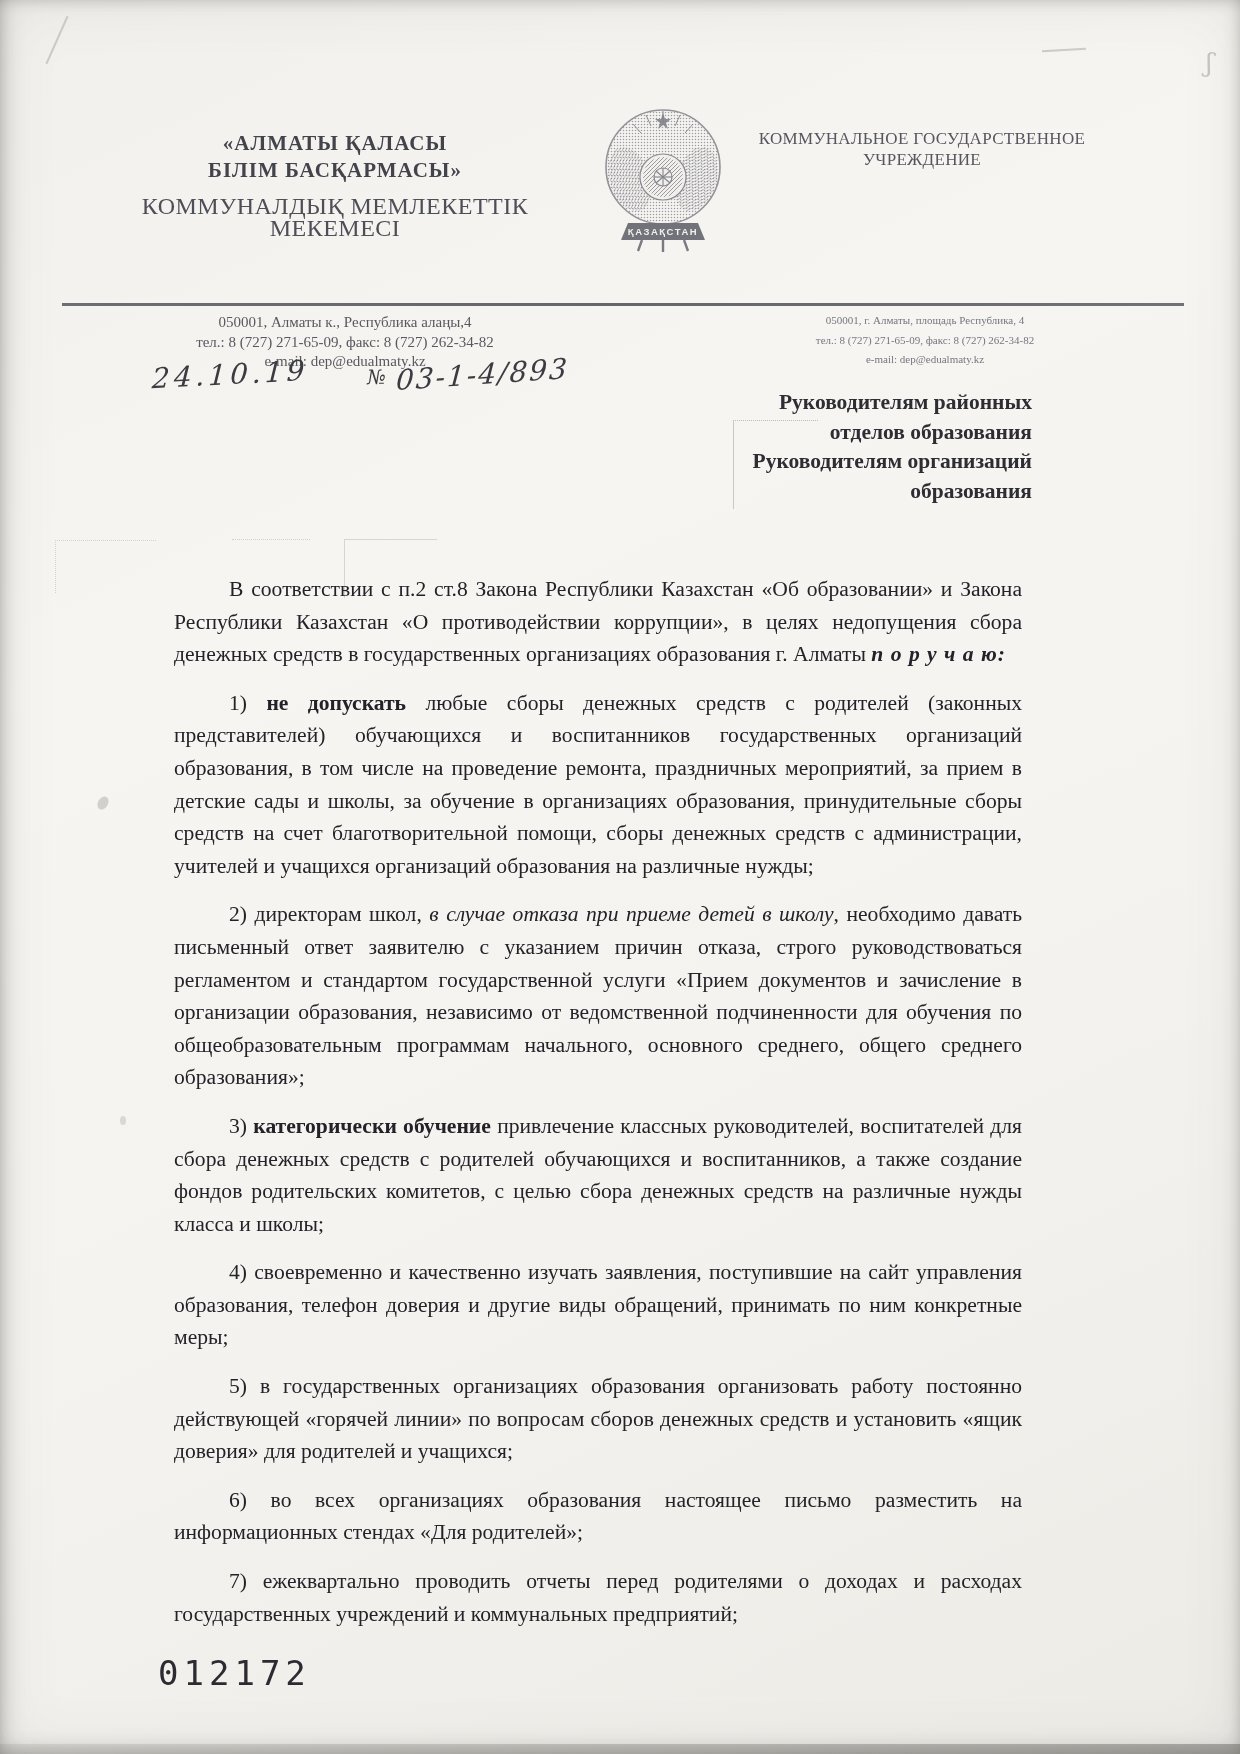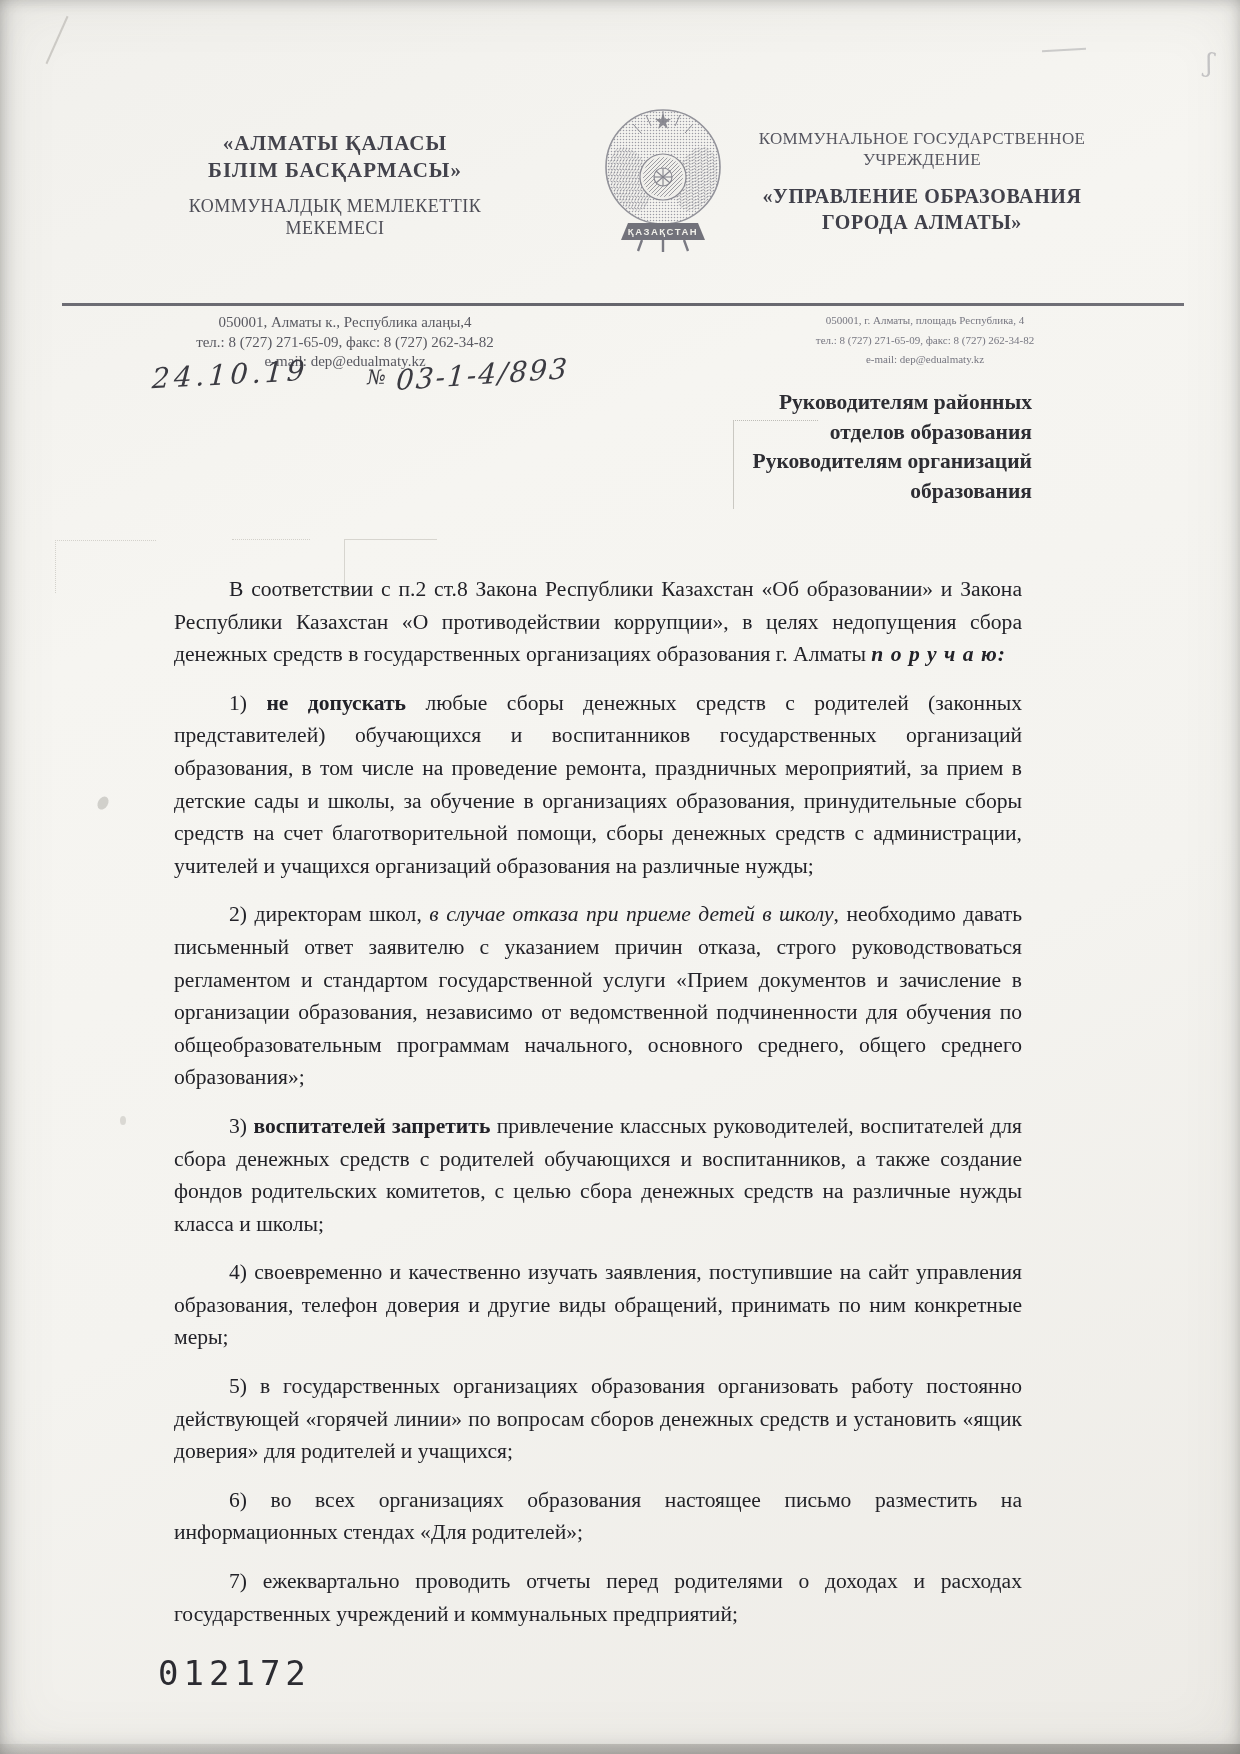--- a/index.html
+++ b/index.html
@@ -13,21 +13,21 @@
                inset -10px 0 18px -10px rgba(60,60,60,.22),
                inset 0 -14px 20px -12px rgba(60,60,60,.30),
                inset 0 10px 16px -10px rgba(60,60,60,.18);
     font-family:"Liberation Serif",serif;
     color:#26262b;
     overflow:hidden;
   }
   
   .org-left{position:absolute;left:140px;top:130px;width:390px;text-align:center;}
   .org-left .name{font-weight:bold;font-size:21px;line-height:27px;letter-spacing:1px;color:#43434c;}
-  .org-left .type{margin-top:11px;font-size:18px;line-height:22px;letter-spacing:.5px;color:#4e4e57;}
+  .org-left .type{margin-top:11px;font-size:24px;line-height:22px;letter-spacing:.5px;color:#4e4e57;}
   .org-right{position:absolute;left:698px;top:128px;width:448px;text-align:center;}
   .org-right .type{font-size:17px;line-height:21px;letter-spacing:.3px;color:#565660;}
   .org-right .name{margin-top:13px;font-weight:bold;font-size:20px;line-height:26px;letter-spacing:.6px;color:#40404a;}
   .emblem{position:absolute;left:592px;top:93px;width:142px;height:164px;opacity:.88;}
   .rule{position:absolute;left:62px;top:303px;width:1122px;height:3px;
         background:linear-gradient(to right,#55555e 0%,#4c4c55 50%,#5a5a63 100%);opacity:.85;}
   .addr-left{position:absolute;left:130px;top:313px;width:430px;text-align:center;
              font-size:15px;line-height:19.5px;color:#585860;}
   .addr-right{position:absolute;left:700px;top:311px;width:450px;text-align:center;
               font-size:11px;line-height:19.5px;color:#767680;}
@@ -133,24 +133,20 @@
       <text x="71" y="142" font-size="9.5" fill="#f1f0ea" text-anchor="middle" letter-spacing="1.5" font-family="Liberation Sans, sans-serif" font-weight="bold">ҚАЗАҚСТАН</text>
       <path d="M50 147 L46 158 M71 147 L71 159 M92 147 L96 158" stroke="#6a6a74" stroke-width="2.4" fill="none"></path>
     </svg>
   </div>
 
   <div class="org-right">
     <div class="type">
       <div>КОММУНАЛЬНОЕ ГОСУДАРСТВЕННОЕ</div>
       <div>УЧРЕЖДЕНИЕ</div>
     </div>
-    <div class="name">
-      <div>«УПРАВЛЕНИЕ ОБРАЗОВАНИЯ</div>
-      <div>ГОРОДА АЛМАТЫ»</div>
-    </div>
   </div>
 
   <div class="rule"></div>
 
   <div class="addr-left">
     <div>050001, Алматы к., Республика алаңы,4</div>
     <div>тел.: 8 (727) 271-65-09, факс: 8 (727) 262-34-82</div>
     <div>e-mail: dep@edualmaty.kz</div>
   </div>
   <div class="addr-right">
@@ -174,21 +170,21 @@
     <div>Руководителям районных</div>
     <div>отделов образования</div>
     <div>Руководителям организаций</div>
     <div>образования</div>
   </div>
 
   <div class="body-text">
     <p><span class="run-normal">В соответствии с п.2 ст.8 Закона Республики Казахстан «Об образовании» и Закона Республики Казахстан «О противодействии коррупции», в целях недопущения сбора денежных средств в государственных организациях образования г. Алматы </span><span class="run-bold-italic">п о р у ч а ю:</span></p>
     <p><span class="run-normal">1)  </span><span class="run-bold">не допускать</span><span class="run-normal">  любые сборы денежных средств с родителей (законных представителей) обучающихся и воспитанников государственных организаций образования, в том числе на проведение ремонта, праздничных мероприятий, за прием в детские сады и школы, за обучение в организациях образования, принудительные сборы средств на счет благотворительной помощи, сборы денежных средств с администрации, учителей и учащихся организаций образования на различные нужды;</span></p>
     <p><span class="run-normal">2) директорам школ, </span><span class="run-italic">в случае отказа при приеме детей в школу</span><span class="run-normal">, необходимо давать письменный ответ заявителю с указанием причин отказа, строго руководствоваться регламентом и стандартом государственной услуги «Прием документов и зачисление в организации образования, независимо от ведомственной подчиненности для обучения по общеобразовательным программам начального, основного среднего, общего среднего образования»;</span></p>
-    <p><span class="run-normal">3) </span><span class="run-bold">воспитателей запретить</span><span class="run-normal"> привлечение классных руководителей, воспитателей для сбора денежных средств с родителей обучающихся и воспитанников, а также создание фондов родительских комитетов, с целью сбора денежных средств на различные нужды класса и школы;</span></p>
+    <p><span class="run-normal">3) </span><span class="run-bold">категорически обучение</span><span class="run-normal"> привлечение классных руководителей, воспитателей для сбора денежных средств с родителей обучающихся и воспитанников, а также создание фондов родительских комитетов, с целью сбора денежных средств на различные нужды класса и школы;</span></p>
     <p><span class="run-normal">4) своевременно и качественно изучать заявления, поступившие на сайт управления образования, телефон доверия и другие виды обращений, принимать по ним конкретные  меры;</span></p>
     <p><span class="run-normal">5) в государственных организациях образования организовать работу постоянно действующей «горячей линии» по вопросам сборов денежных средств и установить «ящик доверия» для родителей и учащихся;</span></p>
     <p><span class="run-normal">6) во всех организациях образования настоящее письмо разместить на информационных стендах «Для родителей»;</span></p>
     <p><span class="run-normal">7) ежеквартально проводить отчеты перед родителями о доходах и расходах государственных учреждений и коммунальных предприятий;</span></p>
   </div>
 
   <div class="form-number">012172</div>
 
 </div>
 

